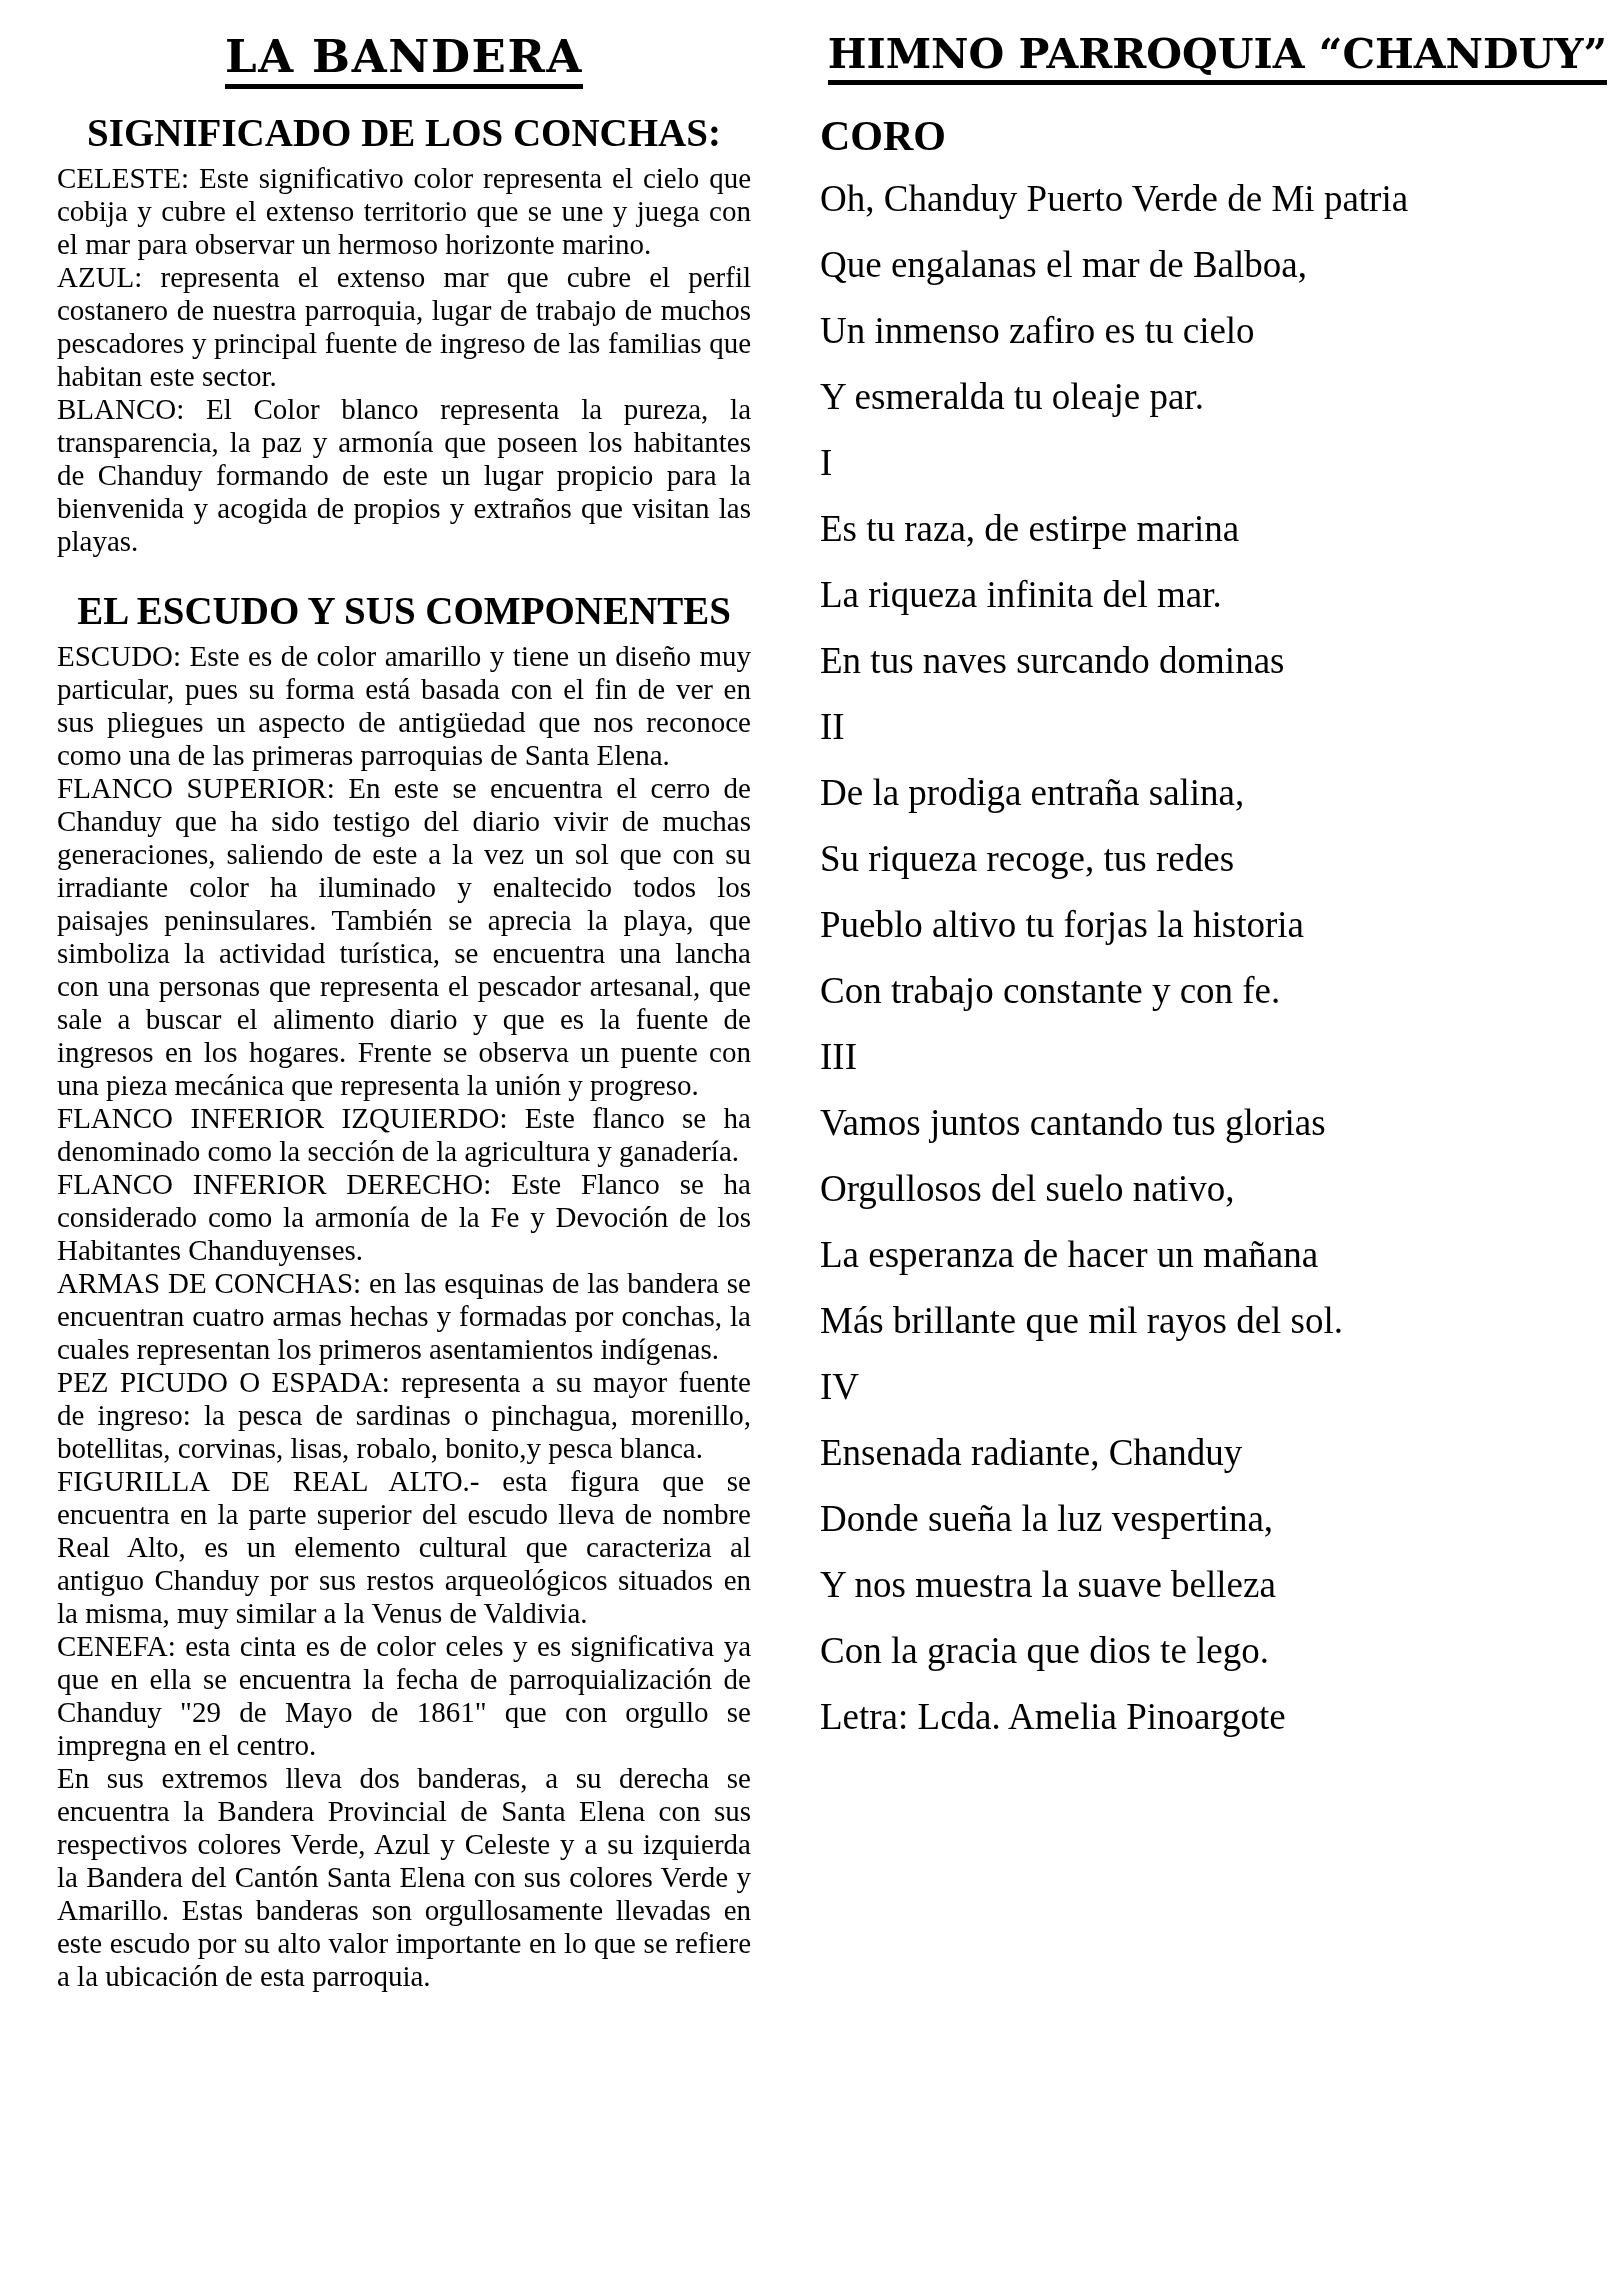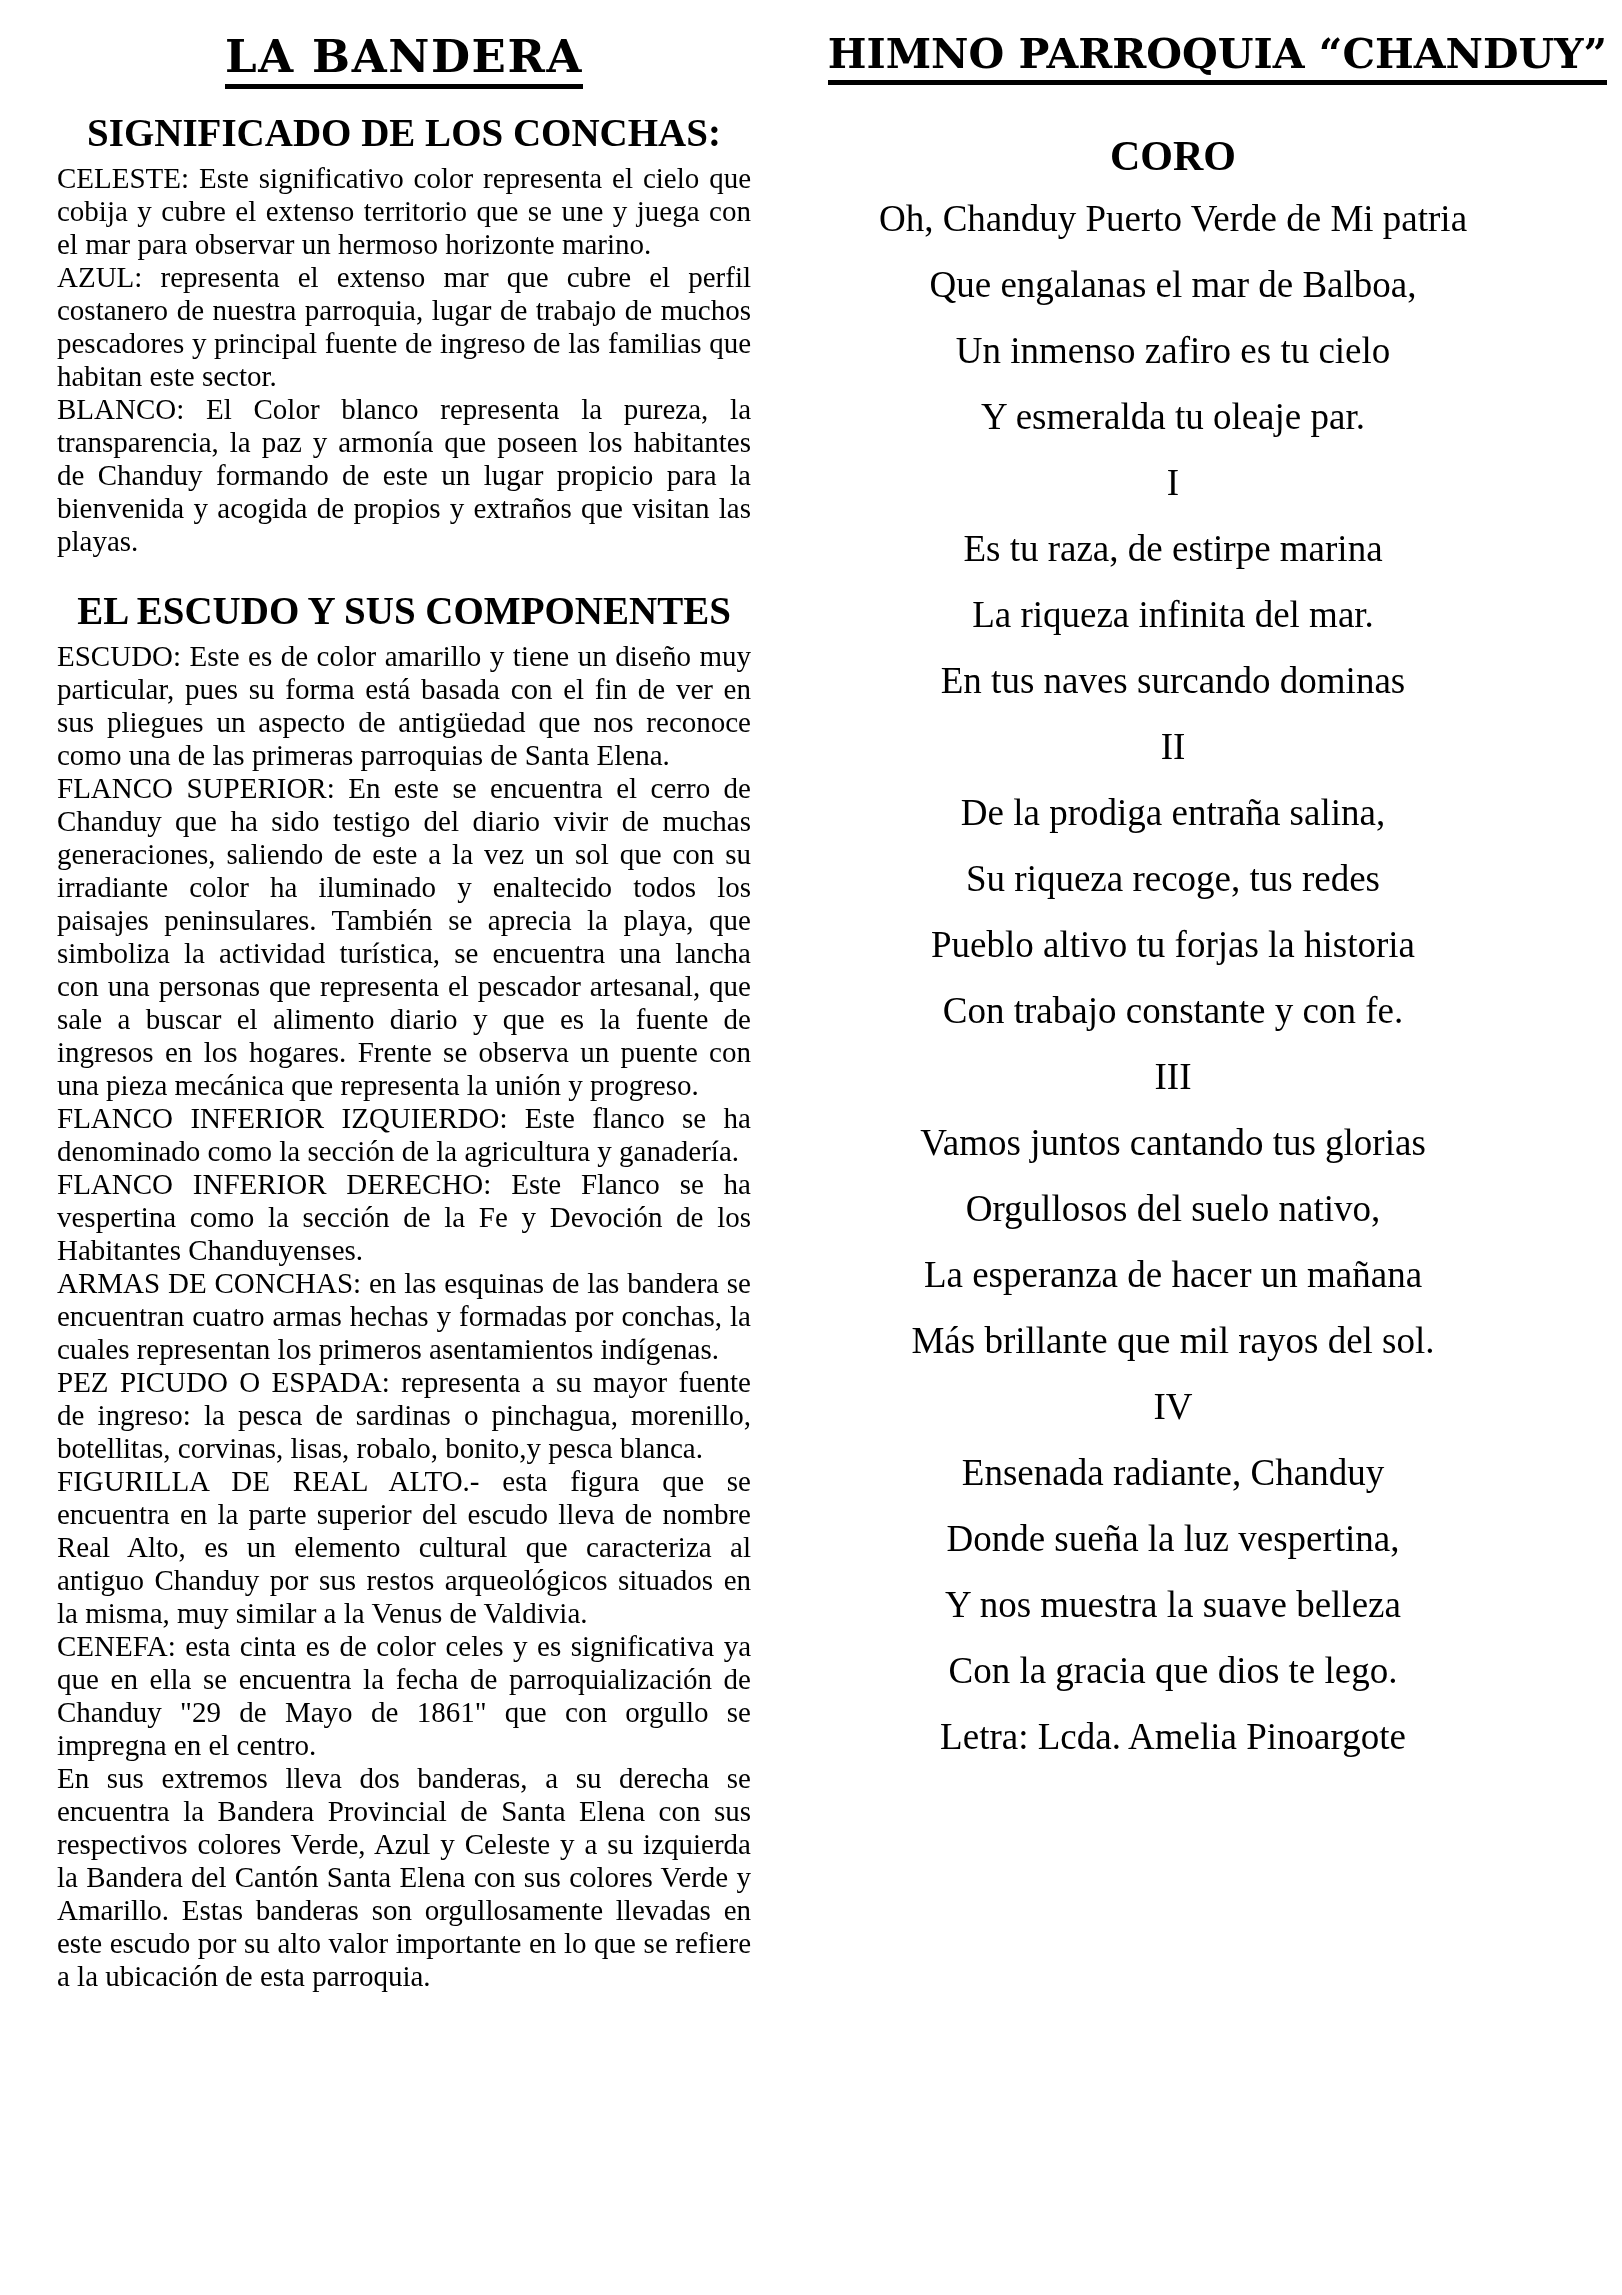--- a/index.html
+++ b/index.html
@@ -64,22 +64,22 @@
     margin-top: 32px;
   }
   .para {
     font-size: 29px;
     line-height: 33px;
     text-align: justify;
     margin: 0;
   }
   .hymn {
     width: 706px;
-    margin-top: 48px;
-    text-align: center;
+    margin-top: 28px;
+    text-align: left;
   }
   .coro-label {
     font-size: 42px;
     font-weight: bold;
     line-height: 47px;
     margin: 0 0 6.5px 0;
   }
   .hymn-line {
     font-size: 37px;
     line-height: 66px;
@@ -97,21 +97,21 @@
     </div>
     <div>
         <h2 class="sec-heading">SIGNIFICADO DE LOS CONCHAS:</h2>
         <p class="para">CELESTE: Este significativo color representa el cielo que cobija y cubre el extenso territorio que se une y juega con el mar para observar un hermoso horizonte marino.</p>
         <p class="para">AZUL: representa el extenso mar que cubre el perfil costanero de nuestra parroquia, lugar de trabajo de muchos pescadores y principal fuente de ingreso de las familias que habitan este sector.</p>
         <p class="para">BLANCO: El Color blanco representa la pureza, la transparencia, la paz y armonía que poseen los habitantes de Chanduy formando de este un lugar propicio para la bienvenida y acogida de propios y extraños que visitan las playas.</p>
         <h2 class="sec-heading second">EL ESCUDO Y SUS COMPONENTES</h2>
         <p class="para">ESCUDO: Este es de color amarillo y tiene un diseño muy particular, pues su forma está basada con el fin de ver en sus pliegues un aspecto de antigüedad que nos reconoce como una de las primeras parroquias de Santa Elena.</p>
         <p class="para">FLANCO SUPERIOR: En este se encuentra el cerro de Chanduy que ha sido testigo del diario vivir de muchas generaciones, saliendo de este a la vez un sol que con su irradiante color ha iluminado y enaltecido todos los paisajes peninsulares. También se aprecia la playa, que simboliza la actividad turística, se encuentra una lancha con una personas que representa el pescador artesanal, que sale a buscar el alimento diario y que es la fuente de ingresos en los hogares. Frente se observa un puente con una pieza mecánica que representa la unión y progreso.</p>
         <p class="para">FLANCO INFERIOR IZQUIERDO: Este flanco se ha denominado como la sección de la agricultura y ganadería.</p>
-        <p class="para">FLANCO INFERIOR DERECHO: Este Flanco se ha vespertina como la sección de la Fe y Devoción de los Habitantes Chanduyenses.</p>
+        <p class="para">FLANCO INFERIOR DERECHO: Este Flanco se ha considerado como la armonía de la Fe y Devoción de los Habitantes Chanduyenses.</p>
         <p class="para">ARMAS DE CONCHAS: en las esquinas de las bandera se encuentran cuatro armas hechas y formadas por conchas, la cuales representan los primeros asentamientos indígenas.</p>
         <p class="para">PEZ PICUDO O ESPADA: representa a su mayor fuente de ingreso: la pesca de sardinas o pinchagua, morenillo, botellitas, corvinas, lisas, robalo, bonito,y pesca blanca.</p>
         <p class="para">FIGURILLA DE REAL ALTO.- esta figura que se encuentra en la parte superior del escudo lleva de nombre Real Alto, es un elemento cultural que caracteriza al antiguo Chanduy por sus restos arqueológicos situados en la misma, muy similar a la Venus de Valdivia.</p>
         <p class="para">CENEFA: esta cinta es de color celes y es significativa ya que en ella se encuentra la fecha de parroquialización de Chanduy "29 de Mayo de 1861" que con orgullo se impregna en el centro.</p>
         <p class="para">En sus extremos lleva dos banderas, a su derecha se encuentra la Bandera Provincial de Santa Elena con sus respectivos colores Verde, Azul y Celeste y a su izquierda la Bandera del Cantón Santa Elena con sus colores Verde y Amarillo. Estas banderas son orgullosamente llevadas en este escudo por su alto valor importante en lo que se refiere a la ubicación de esta parroquia.</p>
       </div>
   </div>
 
   <div class="col-gap"></div>
 

